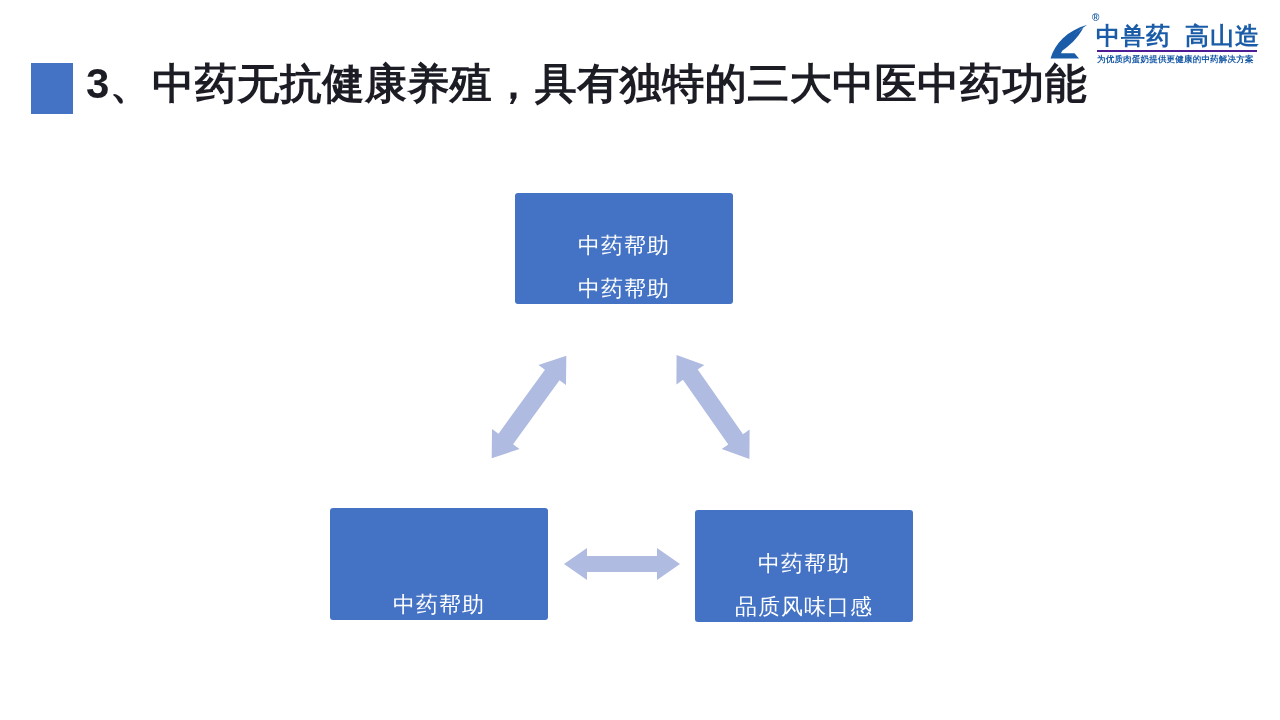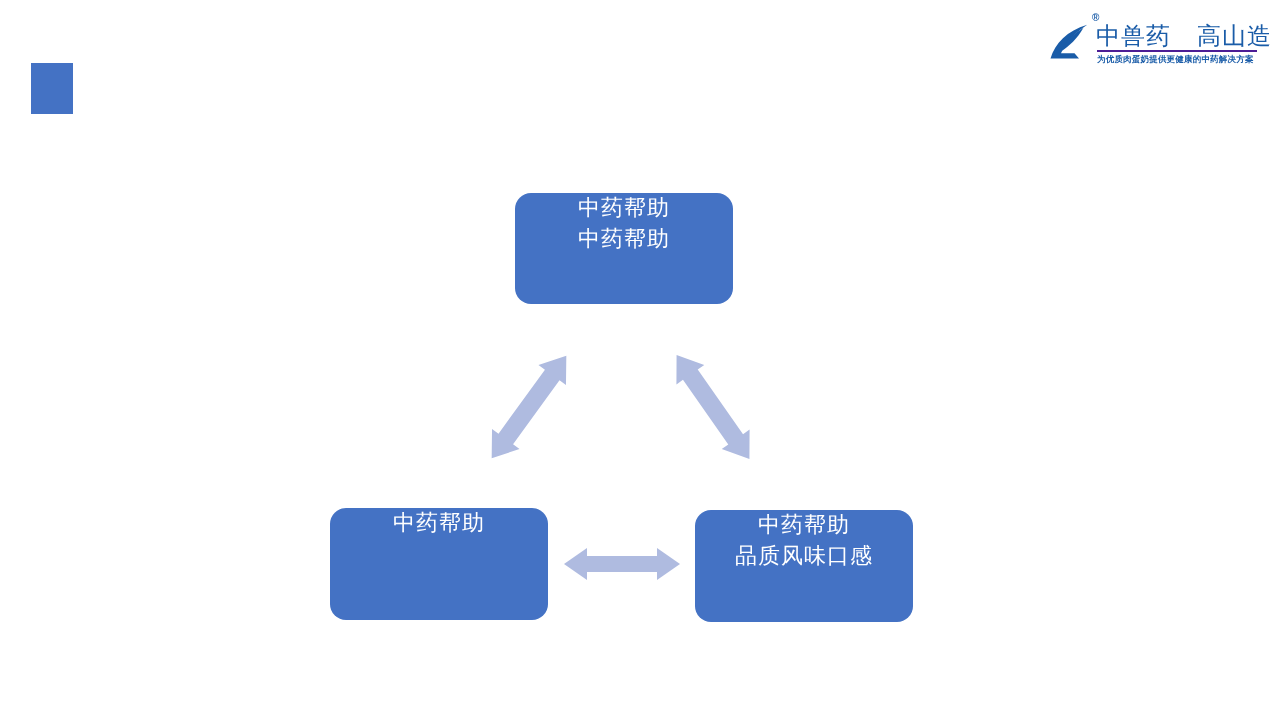--- a/index.html
+++ b/index.html
@@ -33,60 +33,61 @@
 
   
   .logo { position: absolute; left: 1040px; top: 8px; width: 232px; height: 58px; }
   .logo-mark { position: absolute; left: 5px; top: 13px; width: 47px; height: 42px; }
   .logo-reg {
     position: absolute; left: 52px; top: 4px;
     font-size: 10px; color: #1A5CA8; font-weight: bold;
   }
   .brand-name {
     position: absolute; left: 56px; top: 12px;
-    display: flex; gap: 26px;
-    font-size: 24px; font-weight: normal; color: #1A5CA8;
+    display: flex; gap: 14px;
+    font-size: 24px; font-weight: bold; color: #1A5CA8;
     letter-spacing: 1px; white-space: nowrap; align-items: center;
   }
   .brand-tagline {
     position: absolute; left: 57px; top: 42px;
     width: 160px;
     border-top: 2px solid #4c1d95;
     padding-top: 2px;
     font-size: 8.5px; font-weight: bold; color: #1A5CA8;
     letter-spacing: 0.2px; white-space: nowrap;
   }
 
   
   .diagram-canvas { position: absolute; inset: 0; }
   .arrows-overlay { position: absolute; left: 0; top: 0; width: 1280px; height: 720px; }
   .node {
     position: absolute;
     background: #4472C4;
-    border-radius: 16px;
+    border-radius: 3px;
     color: #ffffff;
     display: flex;
     flex-direction: column;
     align-items: center;
-    justify-content: flex-start;
-    gap: 1px;
+    justify-content: flex-end;
+    gap: 13px;
     font-size: 22px;
     letter-spacing: 1px;
     text-align: center;
   }
   .node-top    { left: 515px; top: 193px; width: 218px; height: 111px; }
   .node-left   { left: 330px; top: 508px; width: 218px; height: 112px; }
   .node-right  { left: 695px; top: 510px; width: 218px; height: 112px; }
 </style>
 </head>
 <body>
 
 <div class="slide">
 
   <div class="accent-bar"></div>
+  <h1 class="slide-title">3、中药无抗健康养殖，具有独特的三大中医中药功能</h1>
 
   <div class="logo">
     <svg class="logo-mark" viewBox="0 0 60 56">
       <path d="M55,5 C28,13 12,30 6,50 L44,50 L38,43 L20,43 C26,29 38,16 55,5 Z" fill="#1A5CA8"></path>
       <path d="M50,9 C36,17 25,29 19,41 C31,34 42,23 50,9 Z" fill="#1A5CA8"></path>
     </svg>
     <span class="logo-reg">®</span>
     <div class="brand-name">
       <span>中兽药</span>
       <span>高山造</span>

